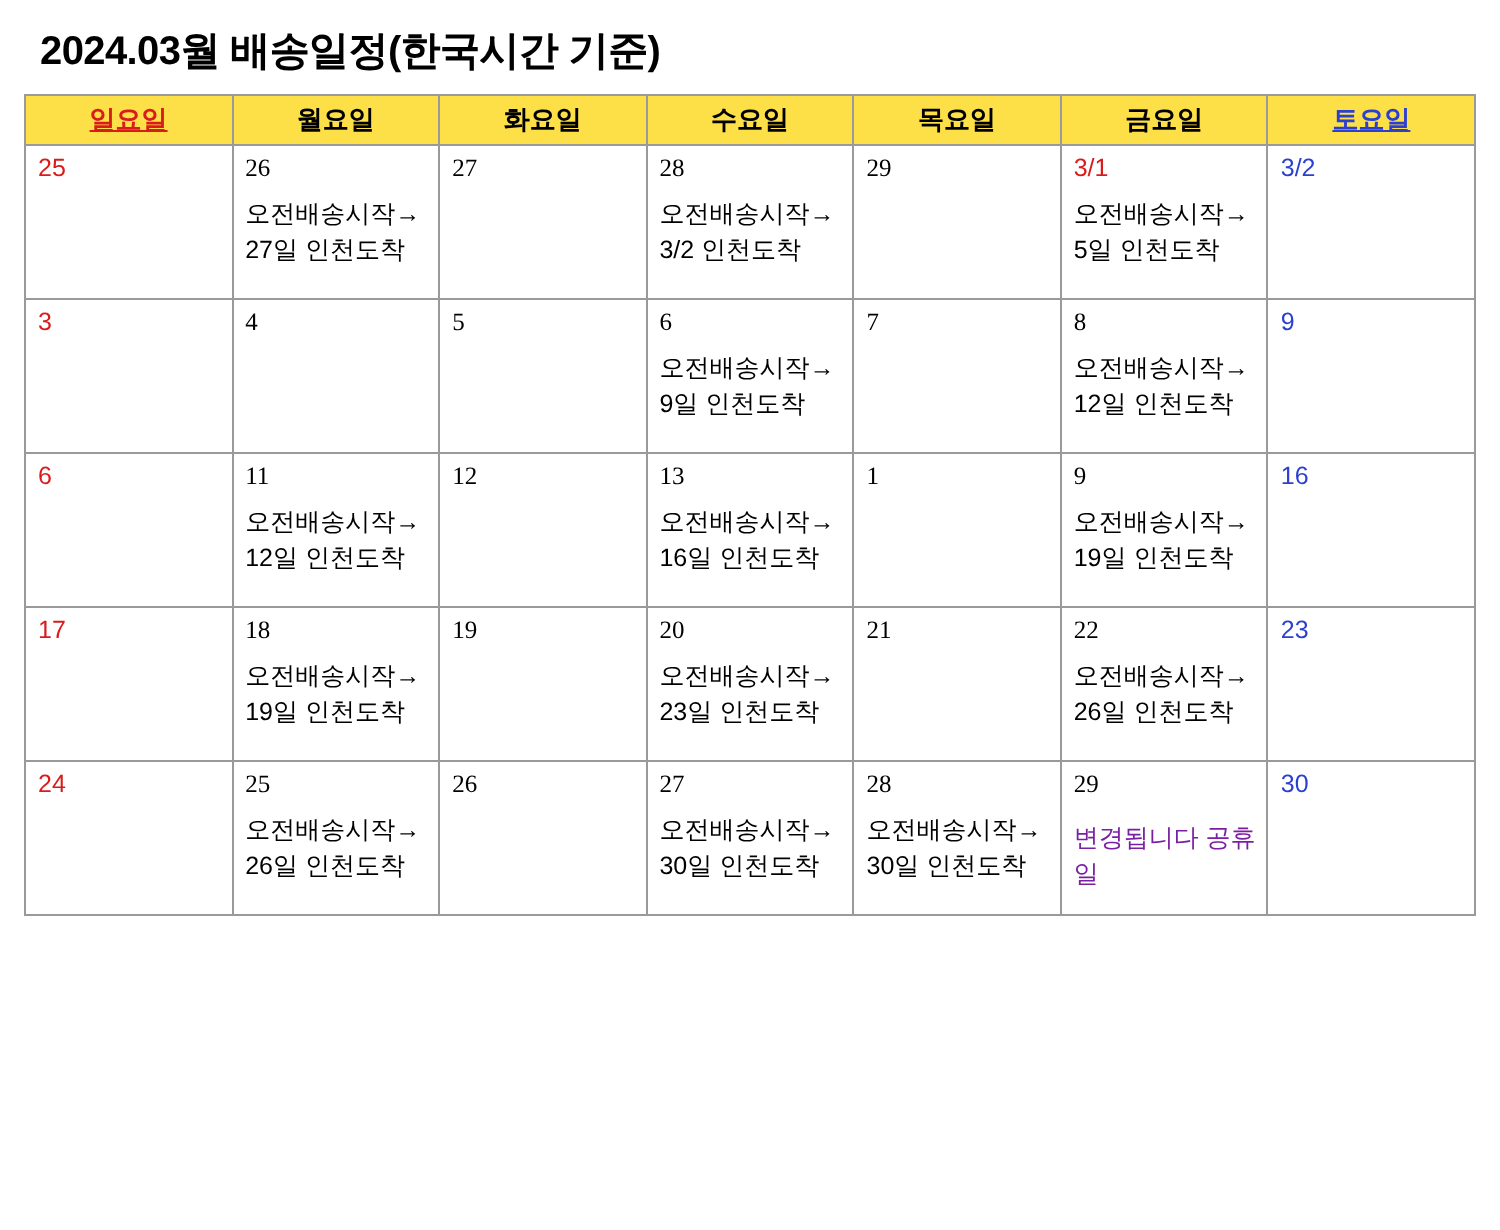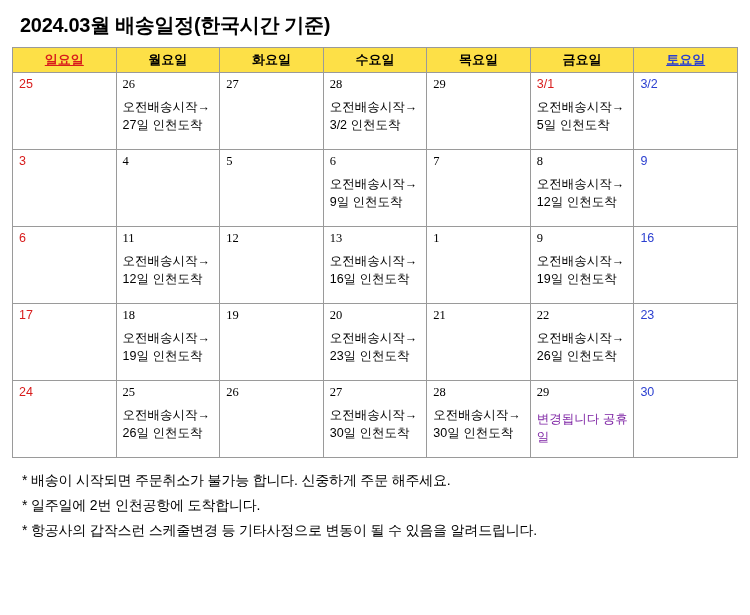--- a/index.html
+++ b/index.html
@@ -284,19 +284,14 @@
         </td>
         <td class="daycell">
           <div class="daynum sat">30</div>
           <div class="note"></div>
         </td>
       </tr>
 
     </tbody>
   </table>
 
-  <div class="footer">
-    <p>* 배송이 시작되면 주문취소가 불가능 합니다. 신중하게 주문 해주세요.</p>
-    <p>* 일주일에 2번 인천공항에 도착합니다.</p>
-    <p>* 항공사의 갑작스런 스케줄변경 등 기타사정으로 변동이 될 수 있음을 알려드립니다.</p>
-  </div>
 
 </div>
 
 </body></html>

